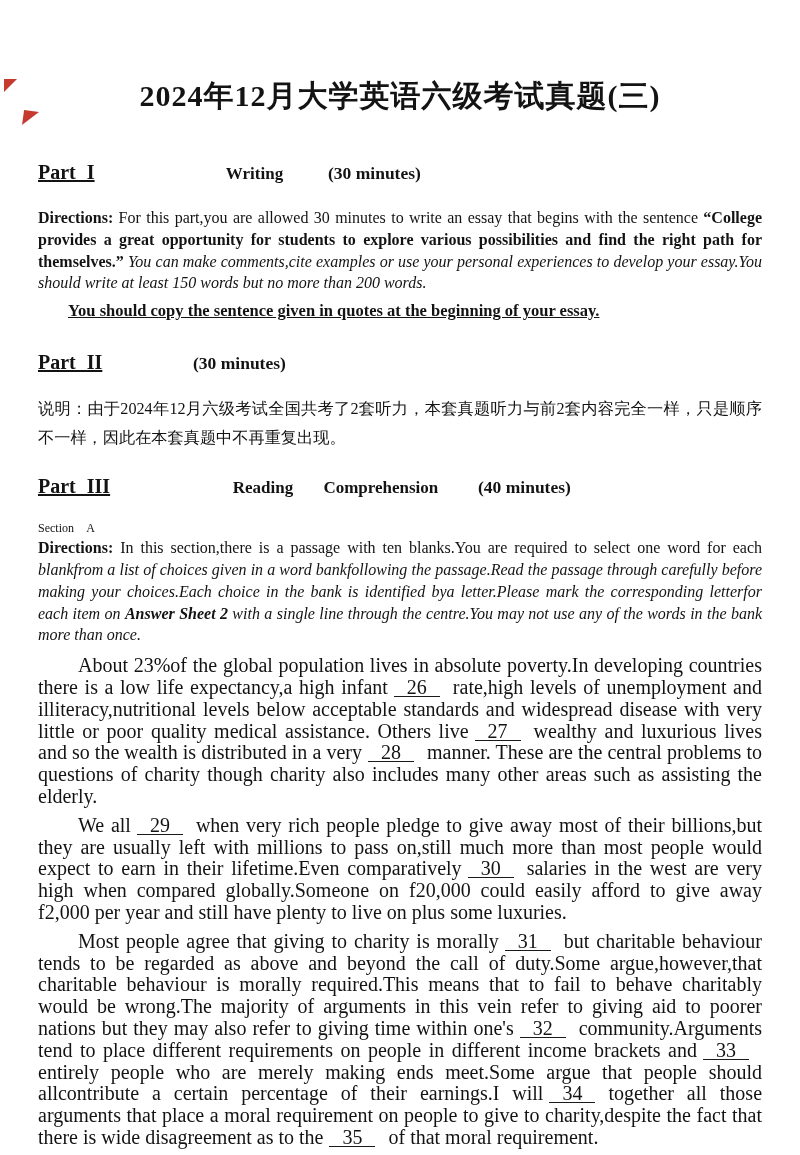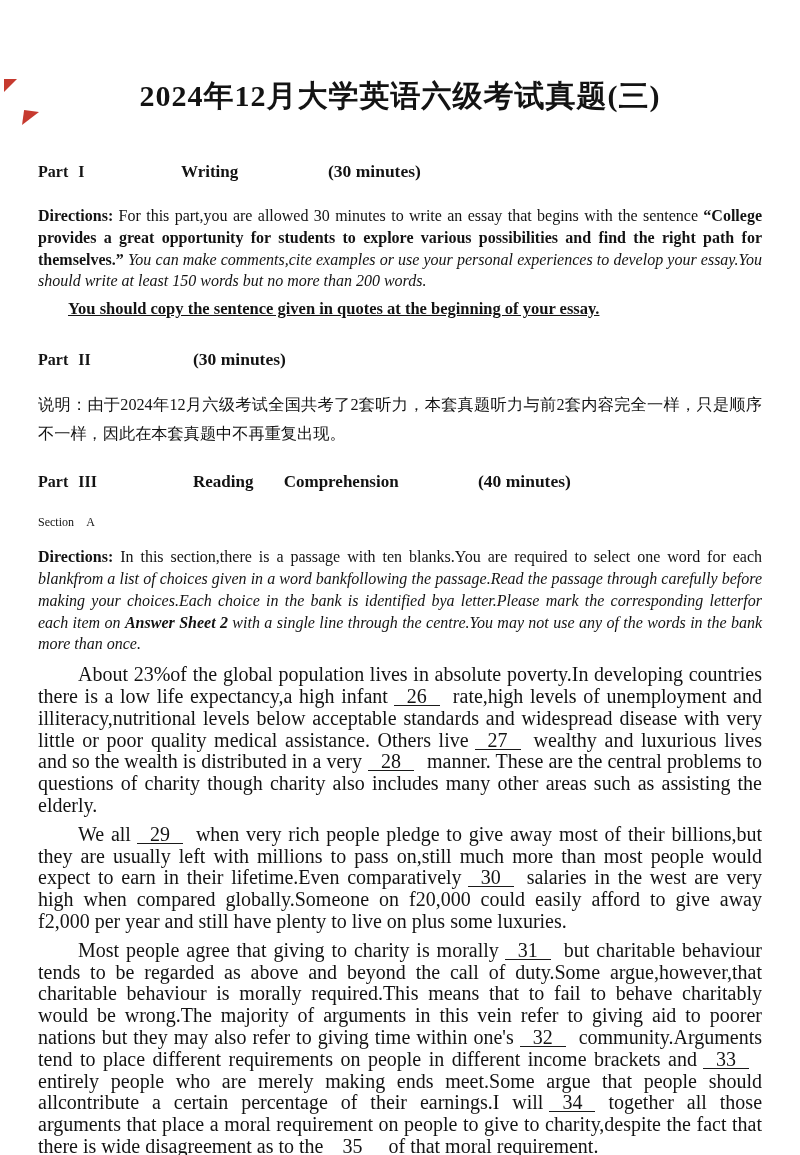--- a/index.html
+++ b/index.html
@@ -26,22 +26,22 @@
 
   .title {
     margin-top: 76px;
     text-align: center;
     font-size: 30px;
     font-weight: bold;
     letter-spacing: 1px;
   }
 
   .part-heading { display: flex; align-items: baseline; font-weight: bold; }
-  .ph-label { font-size: 16px; word-spacing: 6px; }
-  .ph-title { font-size: 17px; }
+  .ph-label { font-size: 20px; word-spacing: 6px; text-decoration: underline; }
+  .ph-title { font-size: 17px; text-align: center; }
   .ph-duration { font-size: 17.5px; }
 
   .row-part1 { margin-top: 44px; }
   .row-part1 .ph-label { width: 143px; }
   .row-part1 .ph-title { width: 147px; }
 
   .row-part2 { margin-top: 30px; }
   .row-part3 { margin-top: 22px; }
   .row-part2 .ph-label, .row-part3 .ph-label { width: 155px; }
   .row-part2 .ph-title, .row-part3 .ph-title { width: 285px; word-spacing: 26px; }
@@ -63,21 +63,21 @@
     font-size: 16.2px;
     line-height: 29px;
     text-align: justify;
   }
   .section-label {
     margin-top: 23px;
     font-size: 12px;
     font-weight: normal;
     word-spacing: 10px;
   }
-  .section-directions { margin-top: 16px; }
+  .section-directions { margin-top: 1px; }
 
   .passage p {
     margin: 7px 0 0 0;
     font-size: 20px;
     line-height: 21.8px;
     text-align: justify;
     text-indent: 2em;
   }
   .passage p.first { margin-top: 9px; }
 

